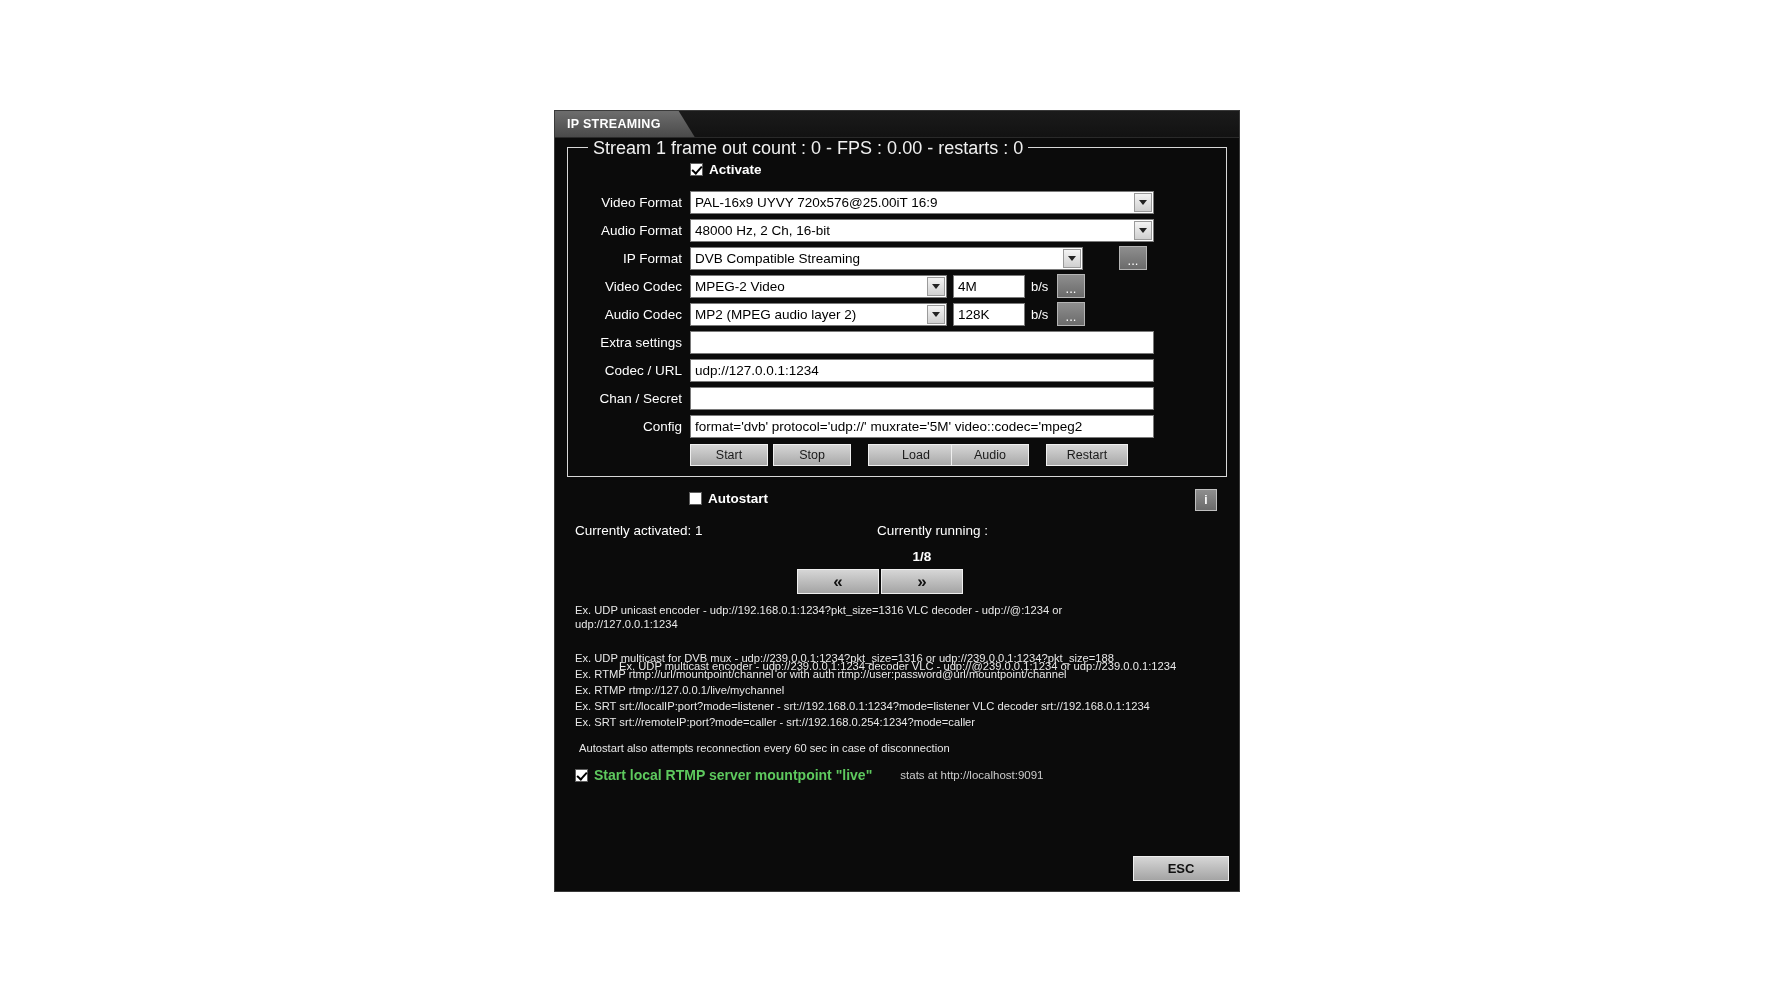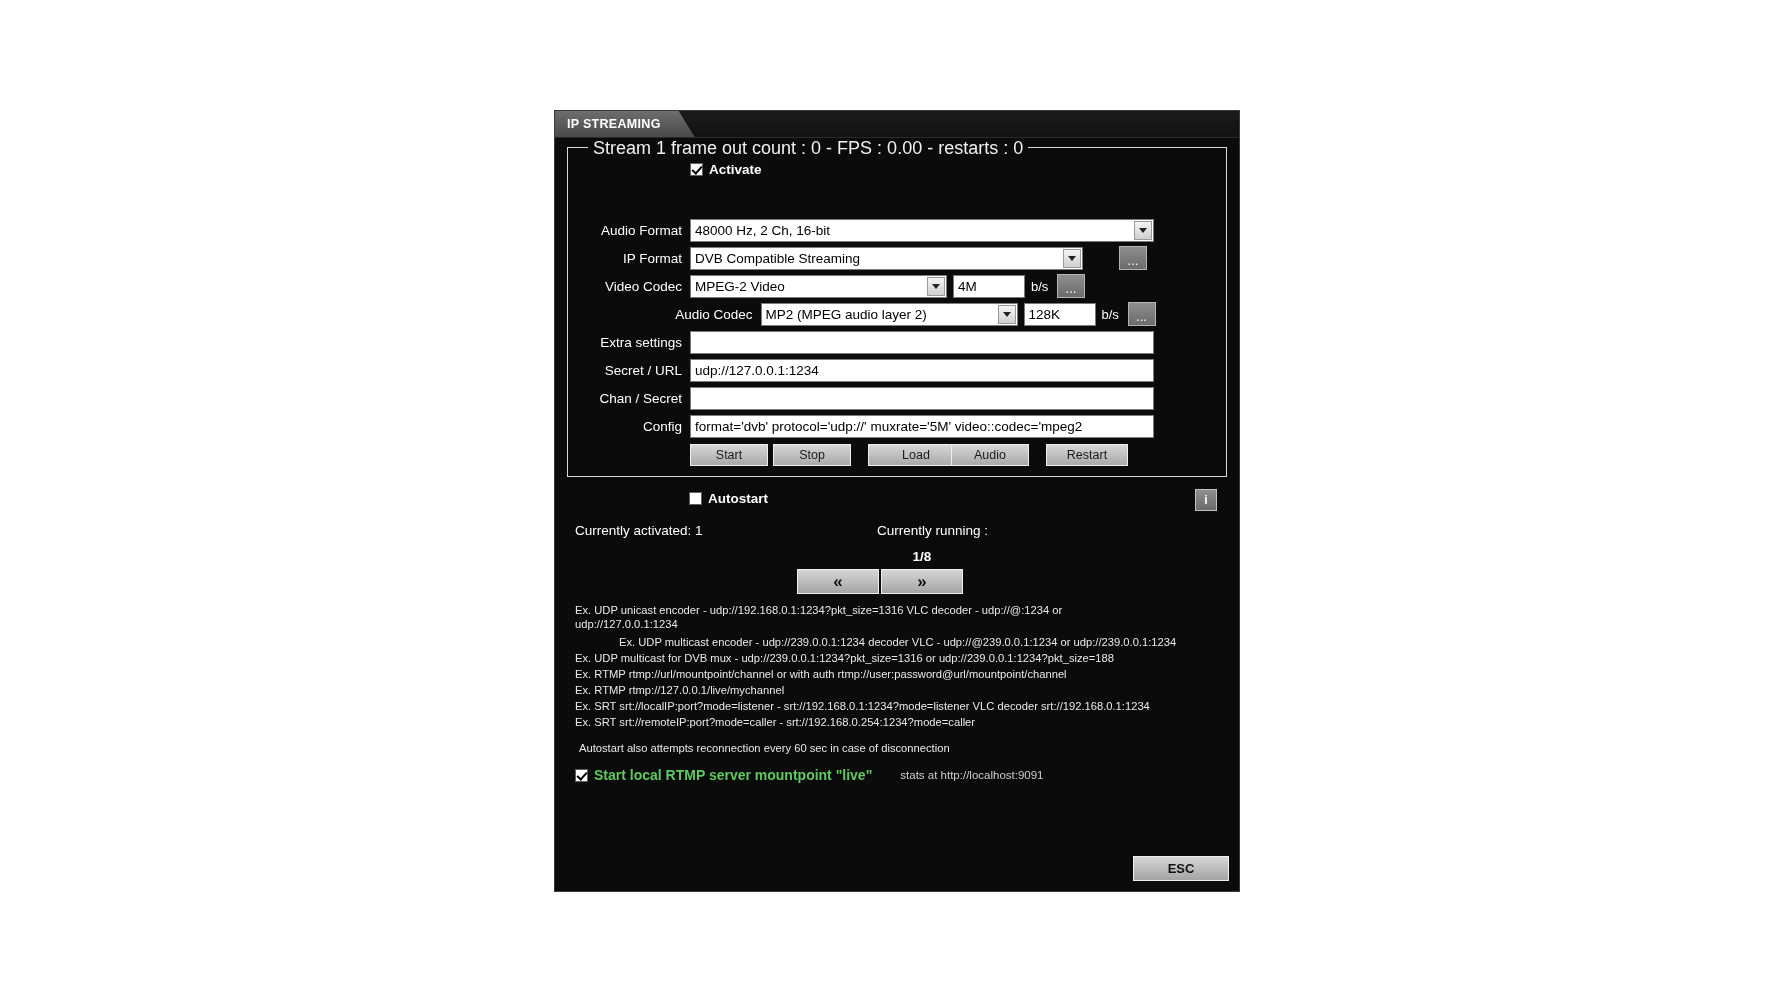--- a/index.html
+++ b/index.html
@@ -272,20 +272,29 @@
     </div>
 
     <div class="groupbox">
       <div class="group-legend">Stream 1 frame out count : 0 - FPS : 0.00 - restarts : 0</div>
 
       <div class="checkrow" style="left:122px; top:14px;">
         <span class="cb checked"></span>
         <span class="cb-label">Activate</span>
       </div>
 
+      <div class="row" style="top:42px;">
+        <span class="lbl">Video Format</span>
+        <div class="combo" style="width:464px;">
+          <span>PAL-16x9 UYVY 720x576@25.00iT 16:9</span>
+          <span class="arrowbox">
+              <i></i>
+            </span>
+        </div>
+      </div>
 
       <div class="row" style="top:70px;">
         <span class="lbl">Audio Format</span>
         <div class="combo" style="width:464px;">
           <span>48000 Hz, 2 Ch, 16-bit</span>
           <span class="arrowbox">
               <i></i>
             </span>
         </div>
       </div>
@@ -315,21 +324,21 @@
         <div style="width:6px"></div>
         <div class="field" style="width:72px;">
           <span>4M</span>
         </div>
         <span class="bs">b/s</span>
         <div class="dots-btn">
           <span>...</span>
         </div>
       </div>
 
-      <div class="row" style="top:154px;justify-content:center;">
+      <div class="row" style="top:154px;">
         <span class="lbl">Audio Codec</span>
         <div class="combo" style="width:257px;">
           <span>MP2 (MPEG audio layer 2)</span>
           <span class="arrowbox">
               <i></i>
             </span>
         </div>
         <div style="width:6px"></div>
         <div class="field" style="width:72px;">
           <span>128K</span>
@@ -341,21 +350,21 @@
       </div>
 
       <div class="row" style="top:182px;">
         <span class="lbl">Extra settings</span>
         <div class="field" style="width:464px;" placeholder="">
           <span></span>
         </div>
       </div>
 
       <div class="row" style="top:210px;">
-        <span class="lbl">Secret / URL</span>
+        <span class="lbl">Codec / URL</span>
         <div class="field" style="width:464px;" placeholder="">
           <span>udp://127.0.0.1:1234</span>
         </div>
       </div>
 
       <div class="row" style="top:238px;">
         <span class="lbl">Chan / Secret</span>
         <div class="field" style="width:464px;" placeholder="">
           <span></span>
         </div>
@@ -399,21 +408,21 @@
 
     <div class="navbtn" style="position:absolute; left:242px; top:458px; width:82px;">
       <span>«</span>
     </div>
     <div class="navbtn" style="position:absolute; left:326px; top:458px; width:82px;">
       <span>»</span>
     </div>
 
     <div class="help" style="left:20px; top:492px;">Ex. UDP unicast encoder - udp://192.168.0.1:1234?pkt_size=1316   VLC  decoder - udp://@:1234 or</div>
     <div class="help" style="left:20px; top:506px;">udp://127.0.0.1:1234</div>
-    <div class="help" style="left:20px; top:524px;padding-left:44px;">Ex. UDP multicast encoder - udp://239.0.0.1:1234   decoder VLC - udp://@239.0.0.1:1234 or udp://239.0.0.1:1234</div>
+    <div class="help" style="left:20px; top:548px;padding-left:44px;">Ex. UDP multicast encoder - udp://239.0.0.1:1234   decoder VLC - udp://@239.0.0.1:1234 or udp://239.0.0.1:1234</div>
     <div class="help" style="left:20px; top:540px;">Ex. UDP multicast for DVB mux - udp://239.0.0.1:1234?pkt_size=1316 or udp://239.0.0.1:1234?pkt_size=188</div>
     <div class="help" style="left:20px; top:556px;">Ex. RTMP rtmp://url/mountpoint/channel  or with auth rtmp://user:password@url/mountpoint/channel</div>
     <div class="help" style="left:20px; top:572px;">Ex. RTMP rtmp://127.0.0.1/live/mychannel</div>
     <div class="help" style="left:20px; top:588px;">Ex. SRT srt://localIP:port?mode=listener - srt://192.168.0.1:1234?mode=listener VLC decoder srt://192.168.0.1:1234</div>
     <div class="help" style="left:20px; top:604px;">Ex. SRT srt://remoteIP:port?mode=caller - srt://192.168.0.254:1234?mode=caller</div>
 
     <div class="help" style="left:24px; top:630px;">Autostart also attempts reconnection every 60 sec in case of disconnection</div>
 
     <div class="checkrow" style="left:20px; top:656px;">
       <span class="cb checked"></span>

